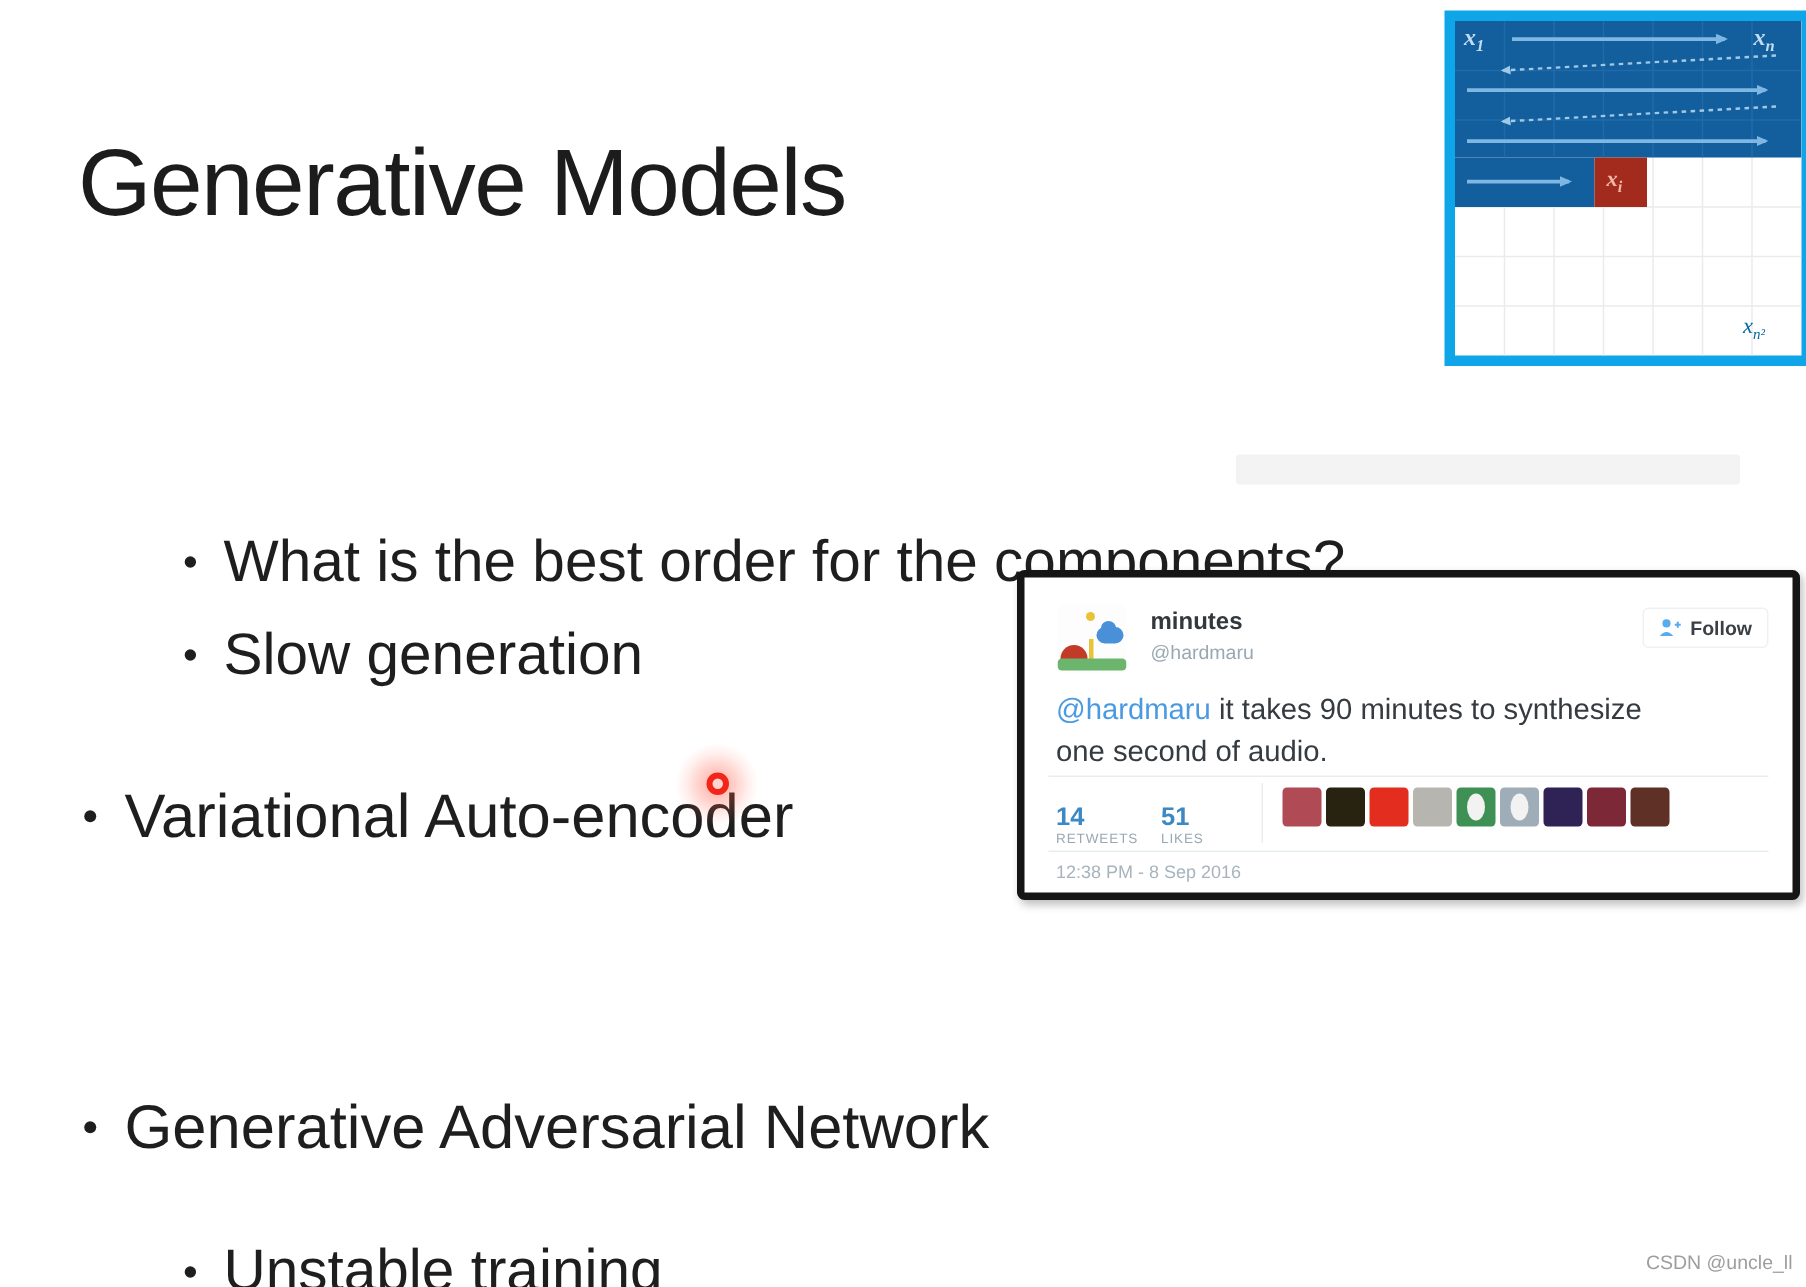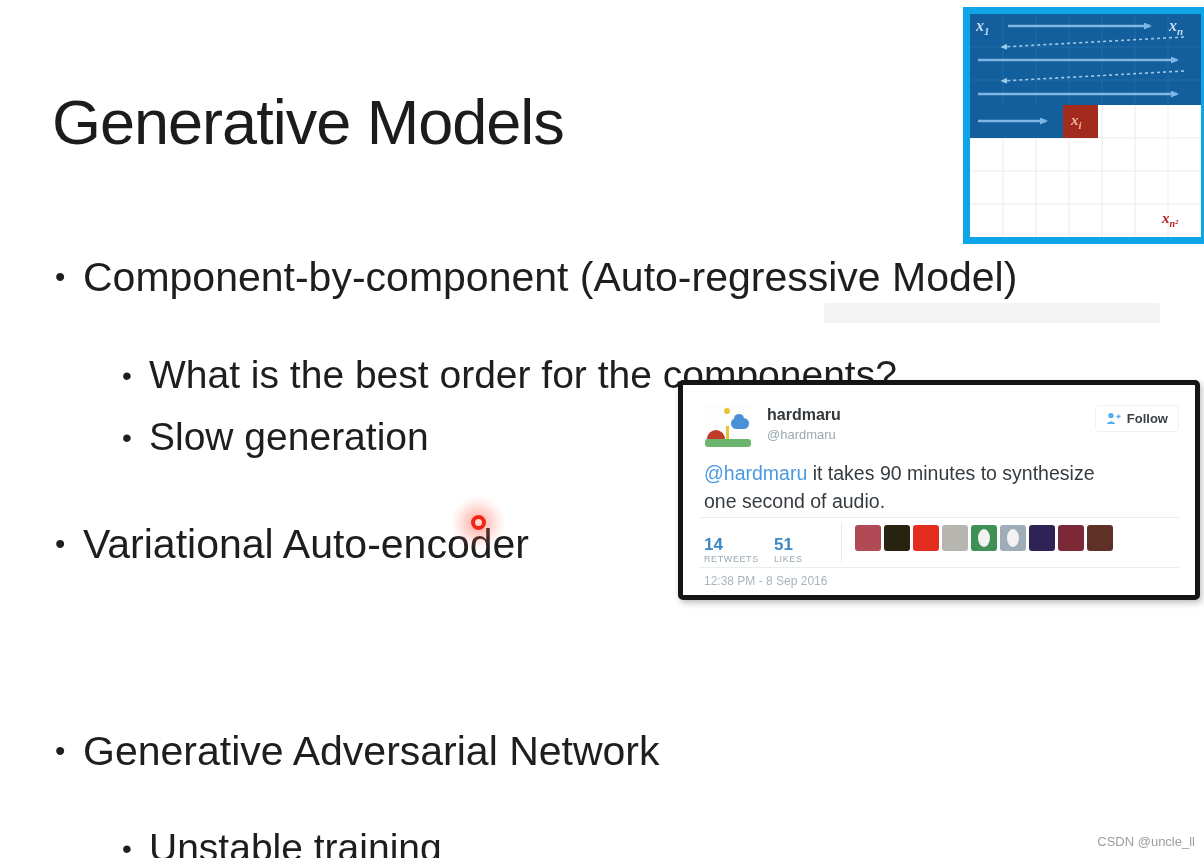--- a/index.html
+++ b/index.html
@@ -25,21 +25,21 @@
   
   .diagram{position:absolute;left:963px;top:7px;width:231px;height:223px;
            border:7px solid #0ea5e9;background:#fff;}
   .diagram svg{position:absolute;left:0;top:0;}
   .dlabel{position:absolute;font-family:"Liberation Serif", serif;font-style:italic;
           font-weight:700;font-size:16px;line-height:16px;}
   .dlabel sub{font-size:11px;line-height:8px;}
   .dl-x1{left:6px;top:4px;color:#c3dcf0;}
   .dl-xn{left:199px;top:4px;color:#c3dcf0;}
   .dl-xi{left:101px;top:98px;color:#f2b7a8;font-size:15px;}
-  .dl-xn2{left:192px;top:196px;color:#b91c1c;font-size:15px;font-weight:700;}
+  .dl-xn2{left:192px;top:196px;color:#0369a1;font-size:15px;font-weight:400;}
   .dl-xn2 sub{font-size:10px;}
 
   
   .tweet{position:absolute;left:678px;top:380px;width:512px;height:210px;
          border:5px solid #151515;border-radius:5px;background:#fff;
          box-shadow:2px 3px 6px rgba(0,0,0,0.25);}
   .tw-avatar{position:absolute;left:22px;top:18px;width:46px;height:46px;background:#fdfdfd;
              border-radius:4px;overflow:hidden;}
   .tw-avatar .ground{position:absolute;left:0;bottom:2px;width:100%;height:8px;
                      background:#6cb56d;border-radius:3px;}
@@ -85,21 +85,20 @@
 </style>
 </head>
 <body>
 
 <div class="stage">
 
   <div class="slide-title">Generative Models</div>
 
   <div class="artifact-band"></div>
 
-  <div class="line lv1 b1">Component-by-component (Auto-regressive Model)</div>
   <div class="line lv2 s1">What is the best order for the components?</div>
   <div class="line lv2 s2">Slow generation</div>
   <div class="line lv1 b2">Variational Auto-encoder</div>
   <div class="line lv1 b3">Generative Adversarial Network</div>
   <div class="line lv2 s4">Unstable training</div>
 
   <div class="diagram">
     <svg width="231" height="223" viewBox="0 0 231 223">
 
       <g stroke="#ebebeb" stroke-width="1">
@@ -152,21 +151,21 @@
   </div>
 
   <div class="tweet">
     <div class="tw-avatar">
       <span class="dot"></span>
       <span class="cloud"></span>
       <span class="dome"></span>
       <span class="pole"></span>
       <span class="ground"></span>
     </div>
-    <div class="tw-name">hardmaru</div>
+    <div class="tw-name">minutes</div>
     <div class="tw-handle">@hardmaru</div>
     <div class="tw-follow">
       <svg width="15" height="13">
         <circle cx="5" cy="3.6" r="2.7" fill="#55acee"></circle>
         <path d="M0.5 12 Q5 6.6 9.5 12 Z" fill="#55acee"></path>
         <path d="M10.5 4.5 h4 M12.5 2.5 v4" stroke="#55acee" stroke-width="1.4"></path>
       </svg>
       <span>Follow</span>
     </div>
     <div class="tw-body"><span class="tw-mention">@hardmaru</span><span> it takes 90 minutes to synthesize one second of audio.</span></div>

